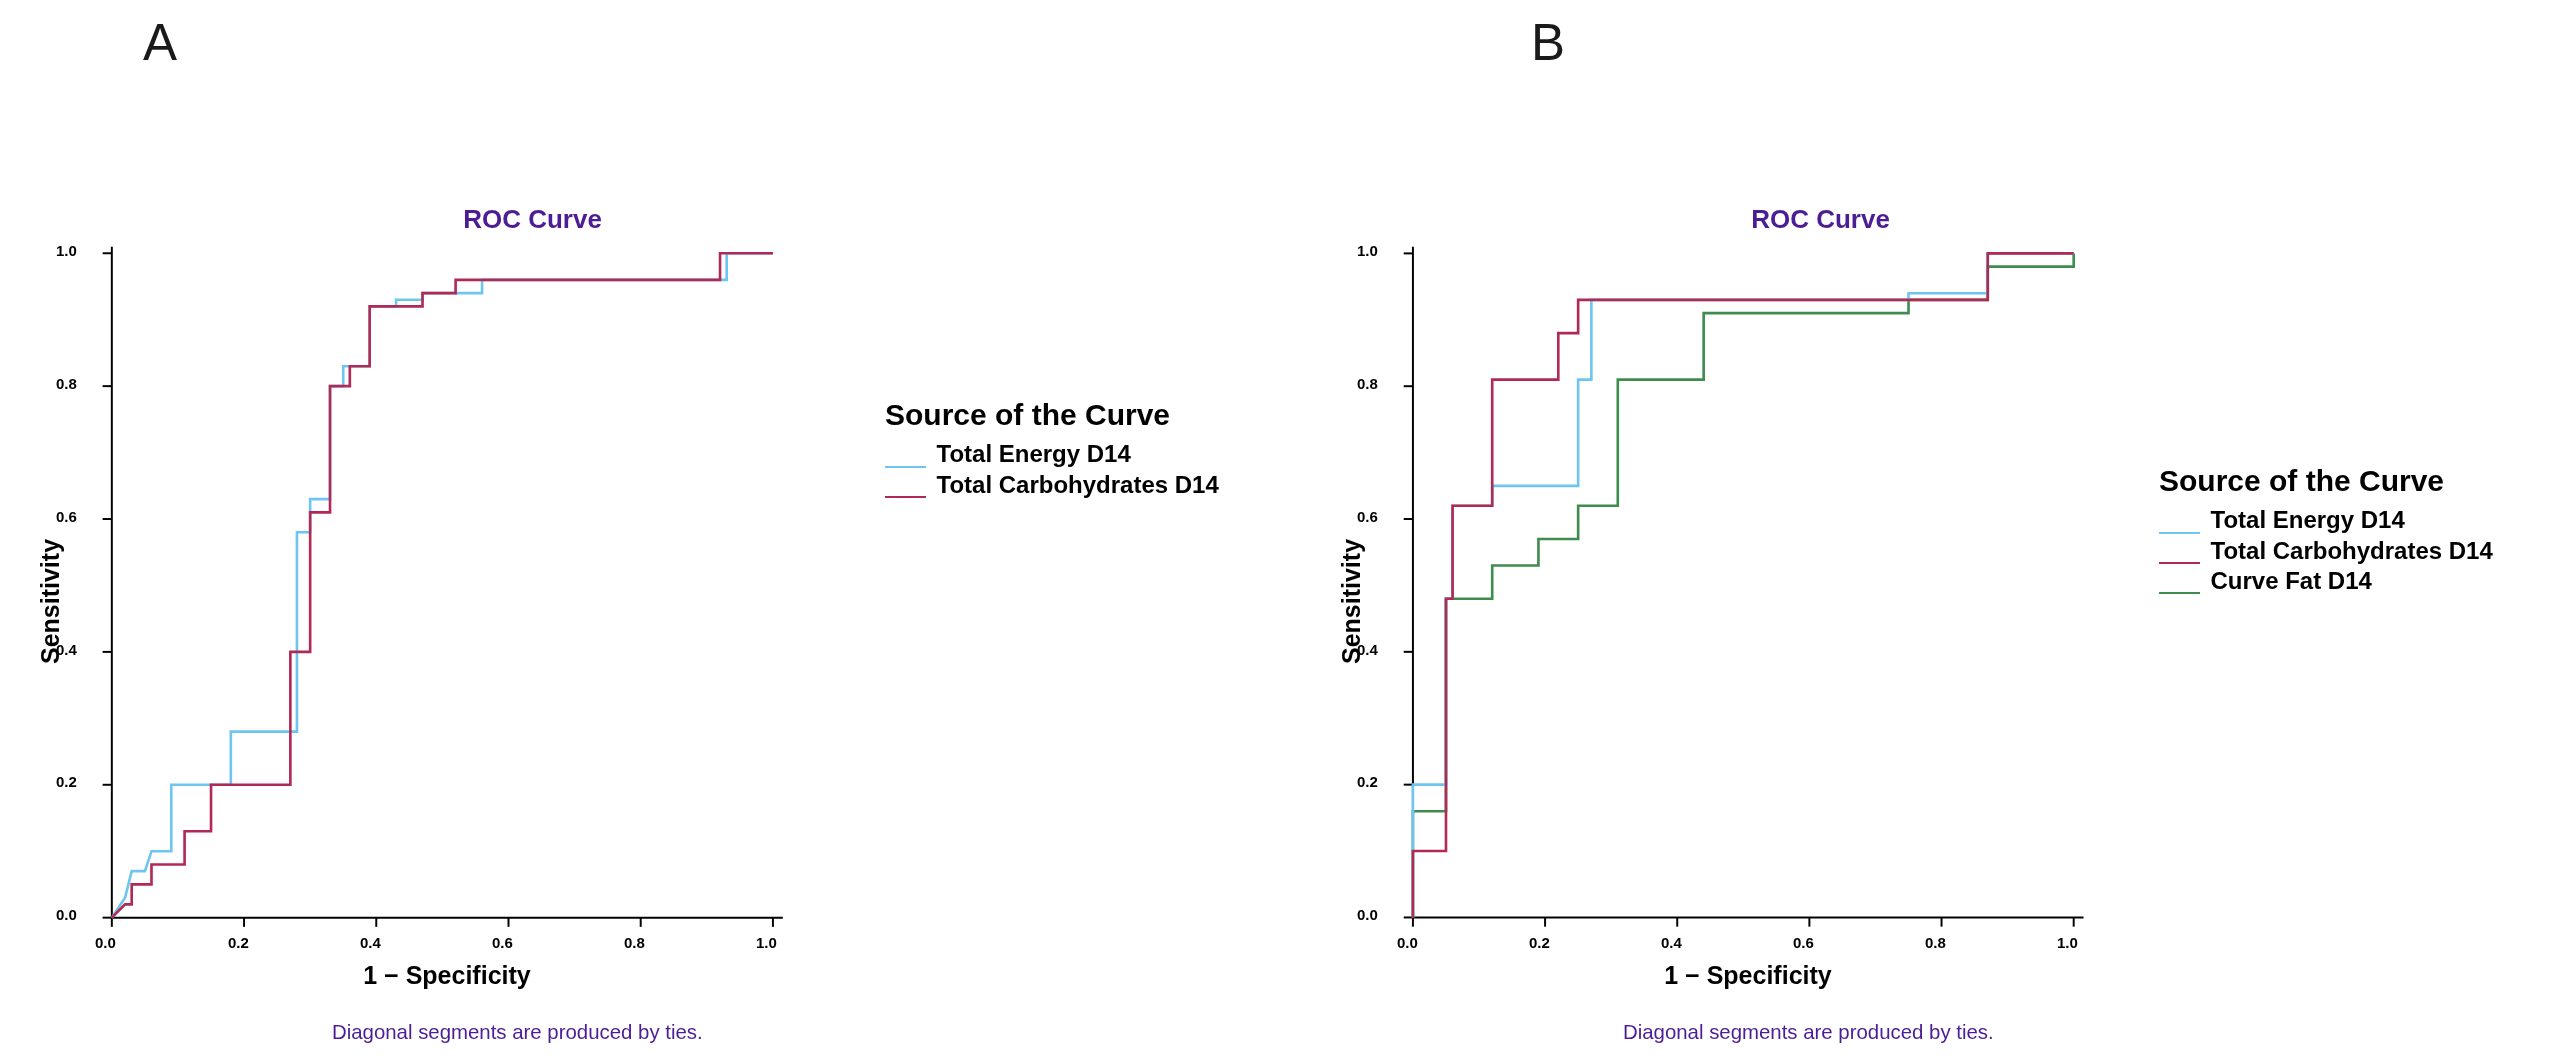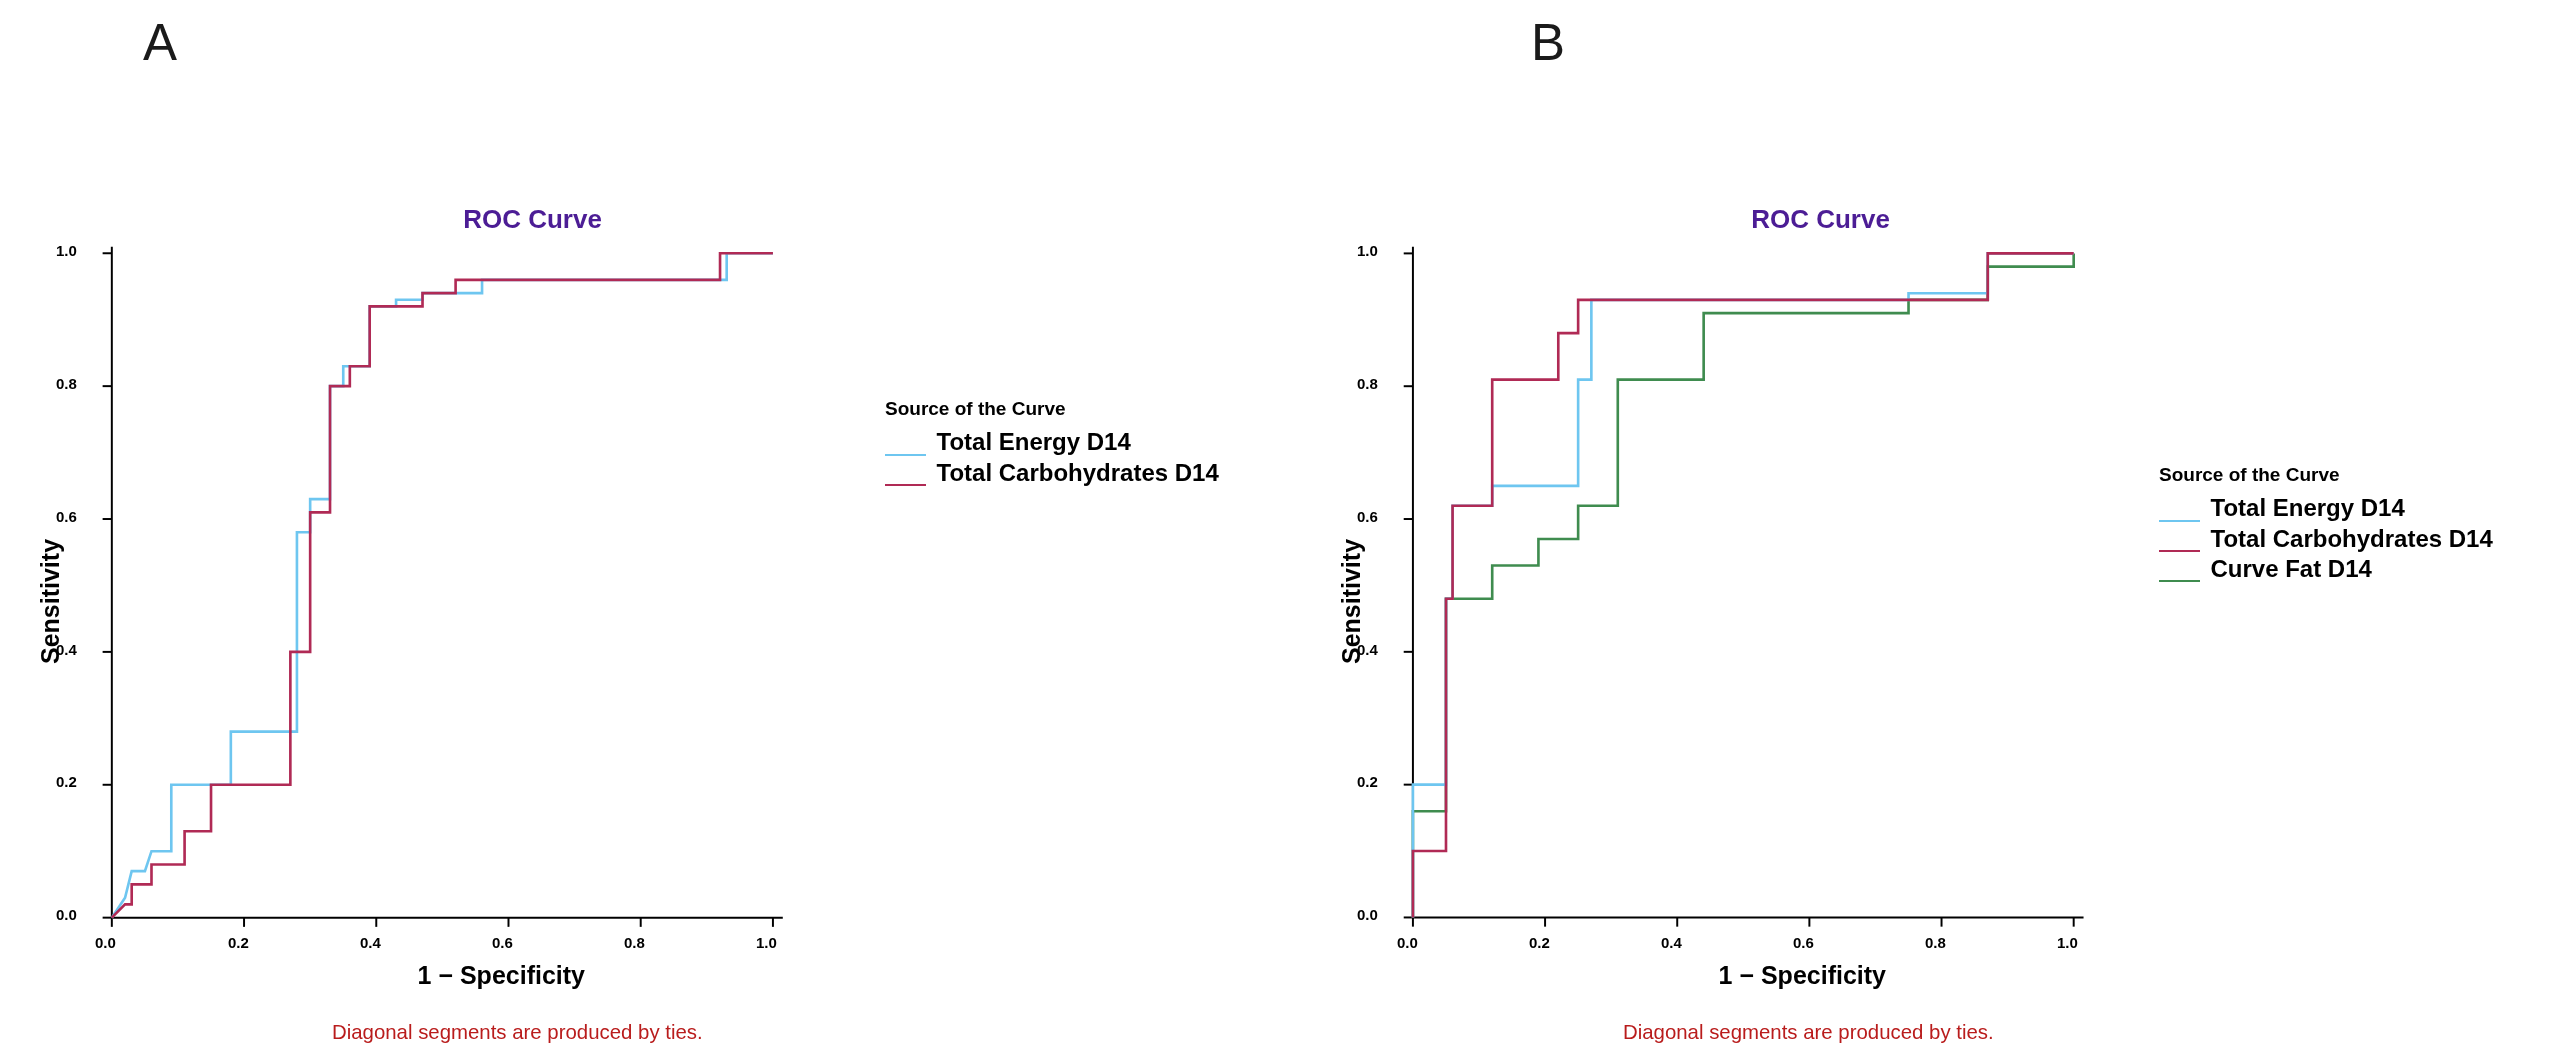--- a/index.html
+++ b/index.html
@@ -47,34 +47,34 @@
     font-weight: bold;
     transform: rotate(-90deg);
     transform-origin: left top;
     white-space: nowrap;
   }
   .axis-label-x {
     position: absolute;
     font-size: 25px;
     font-weight: bold;
     white-space: nowrap;
-    text-align: right;
+    text-align: center;
   }
   .footnote {
     position: absolute;
     font-size: 20.4px;
     font-weight: normal;
-    color: #b91c1c;
+    color: #4c1d95;
     white-space: nowrap;
   }
   .legend {
     position: absolute;
   }
   .legend-title {
-    font-size: 19px;
+    font-size: 30px;
     font-weight: bold;
     margin-bottom: 9.2px;
     white-space: nowrap;
   }
   .legend-row {
     display: flex;
     align-items: flex-end;
     margin-bottom: 4px;
     white-space: nowrap;
   }

